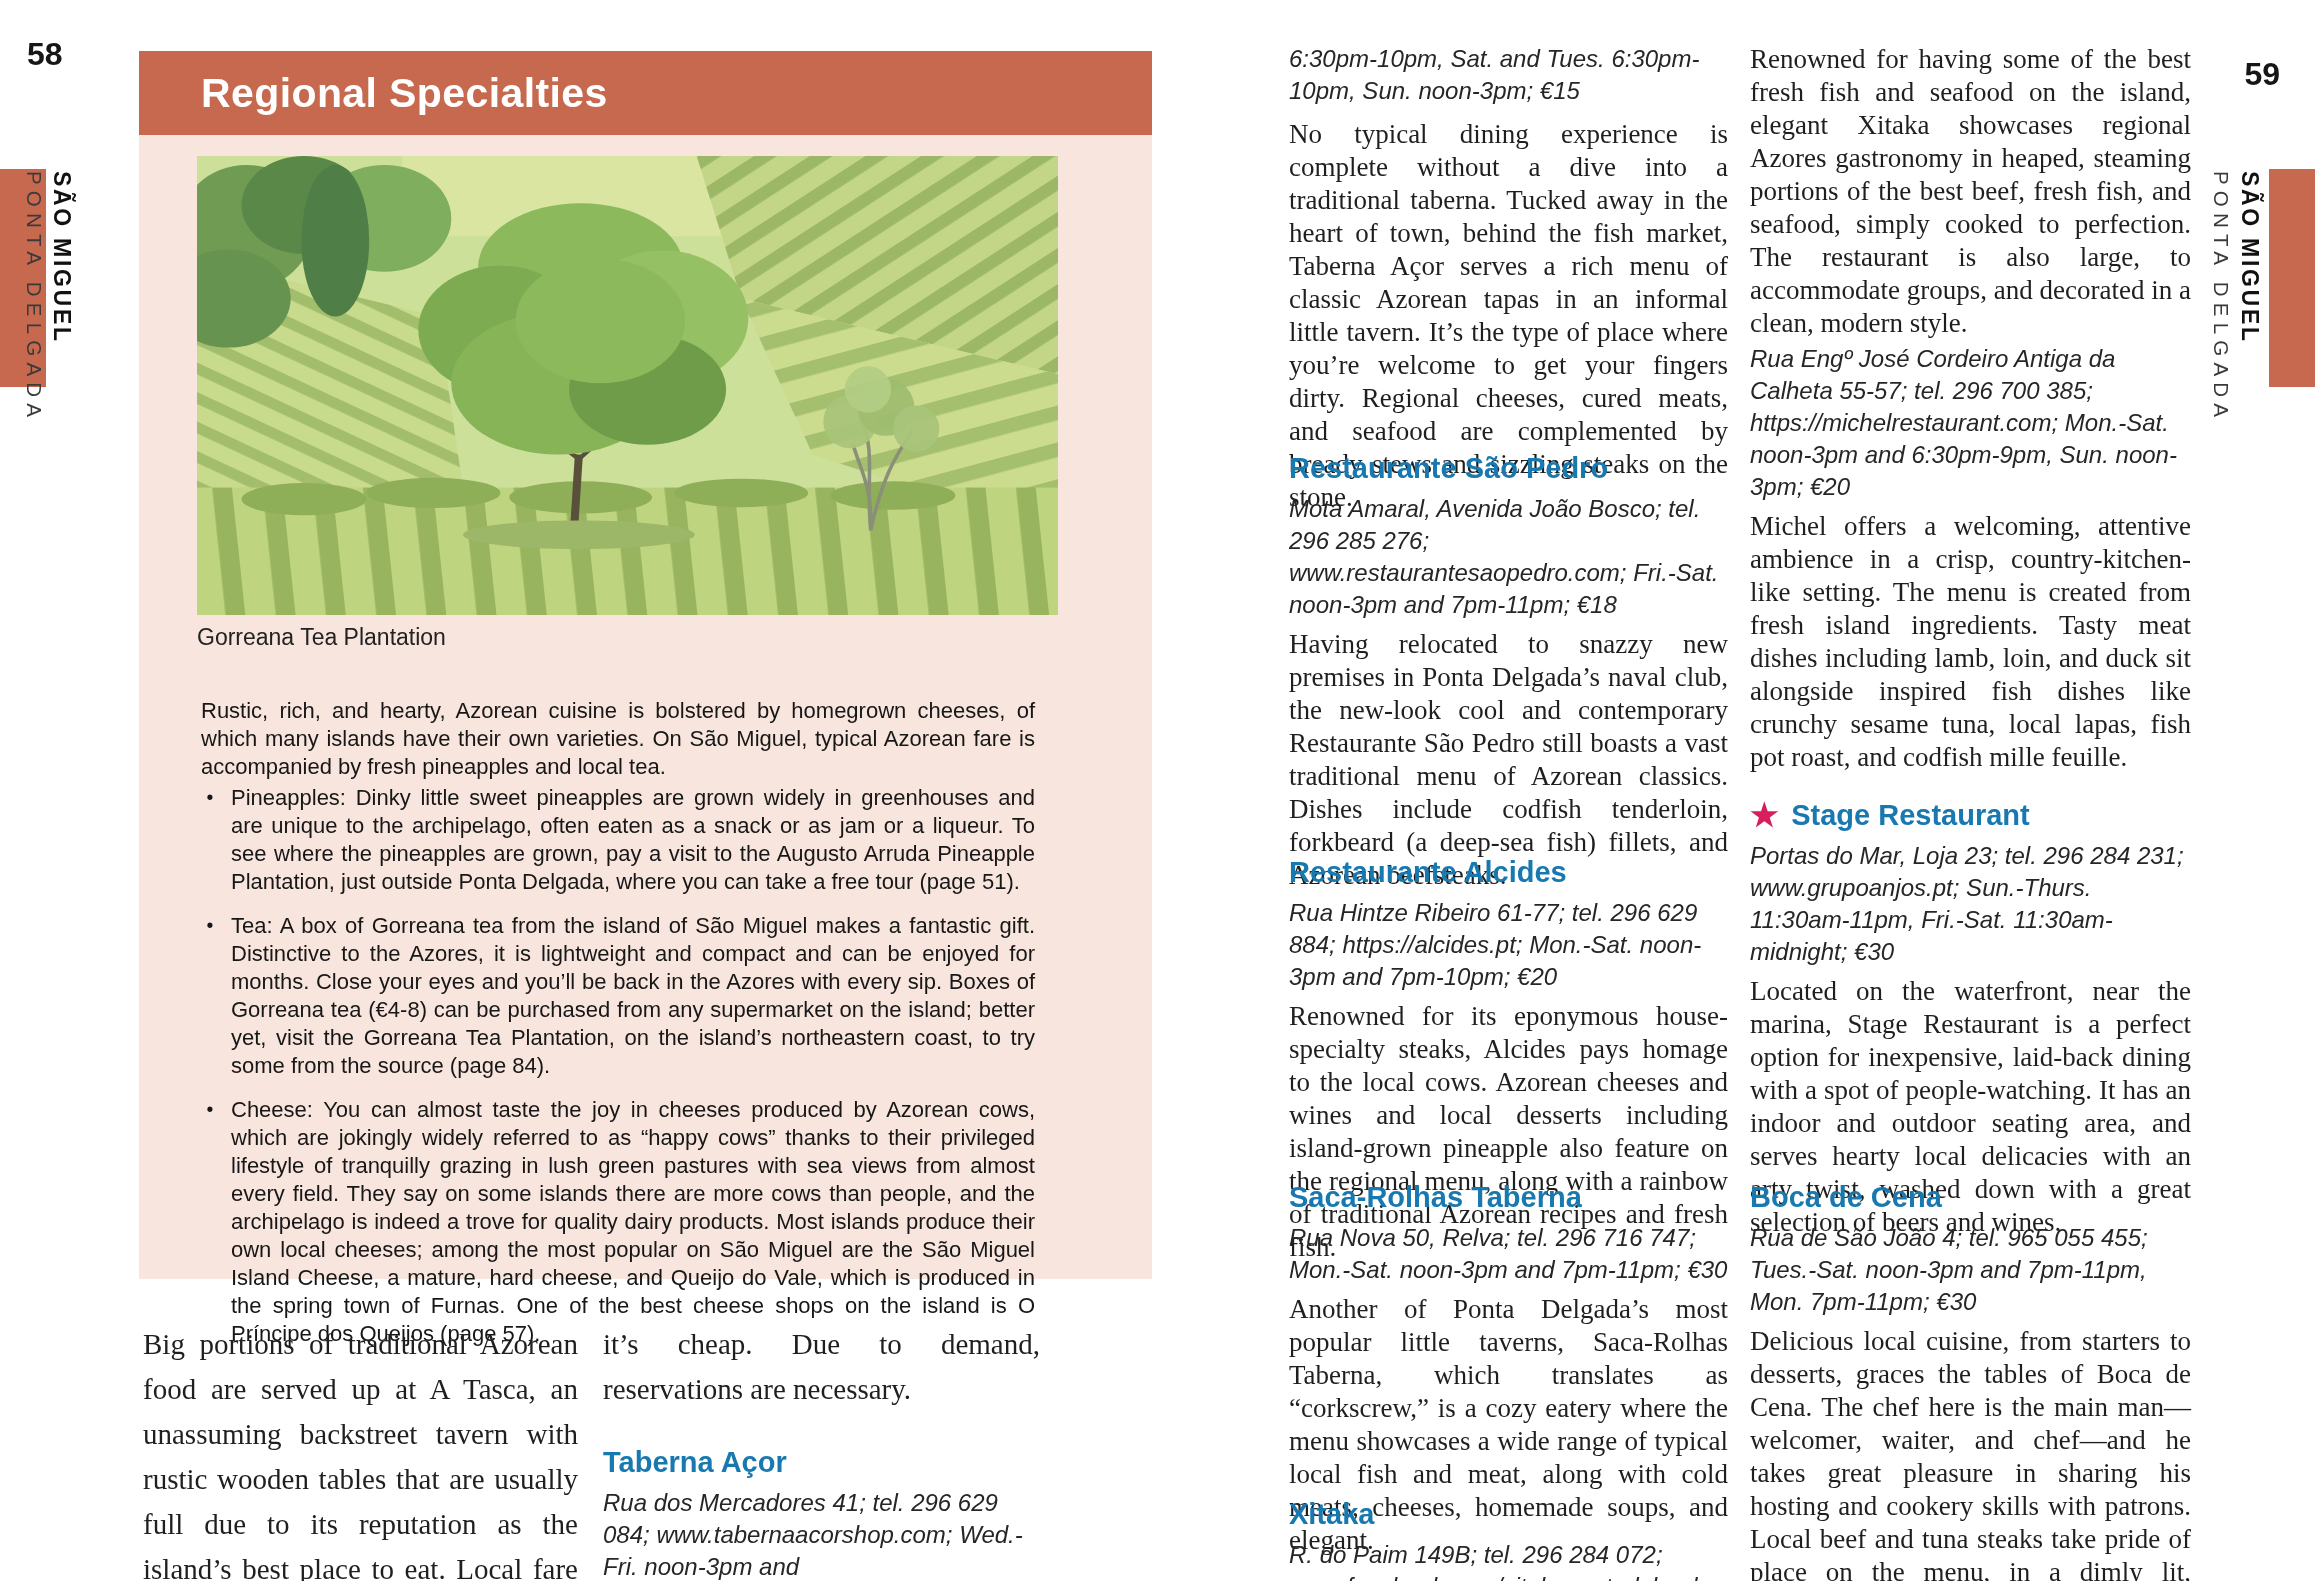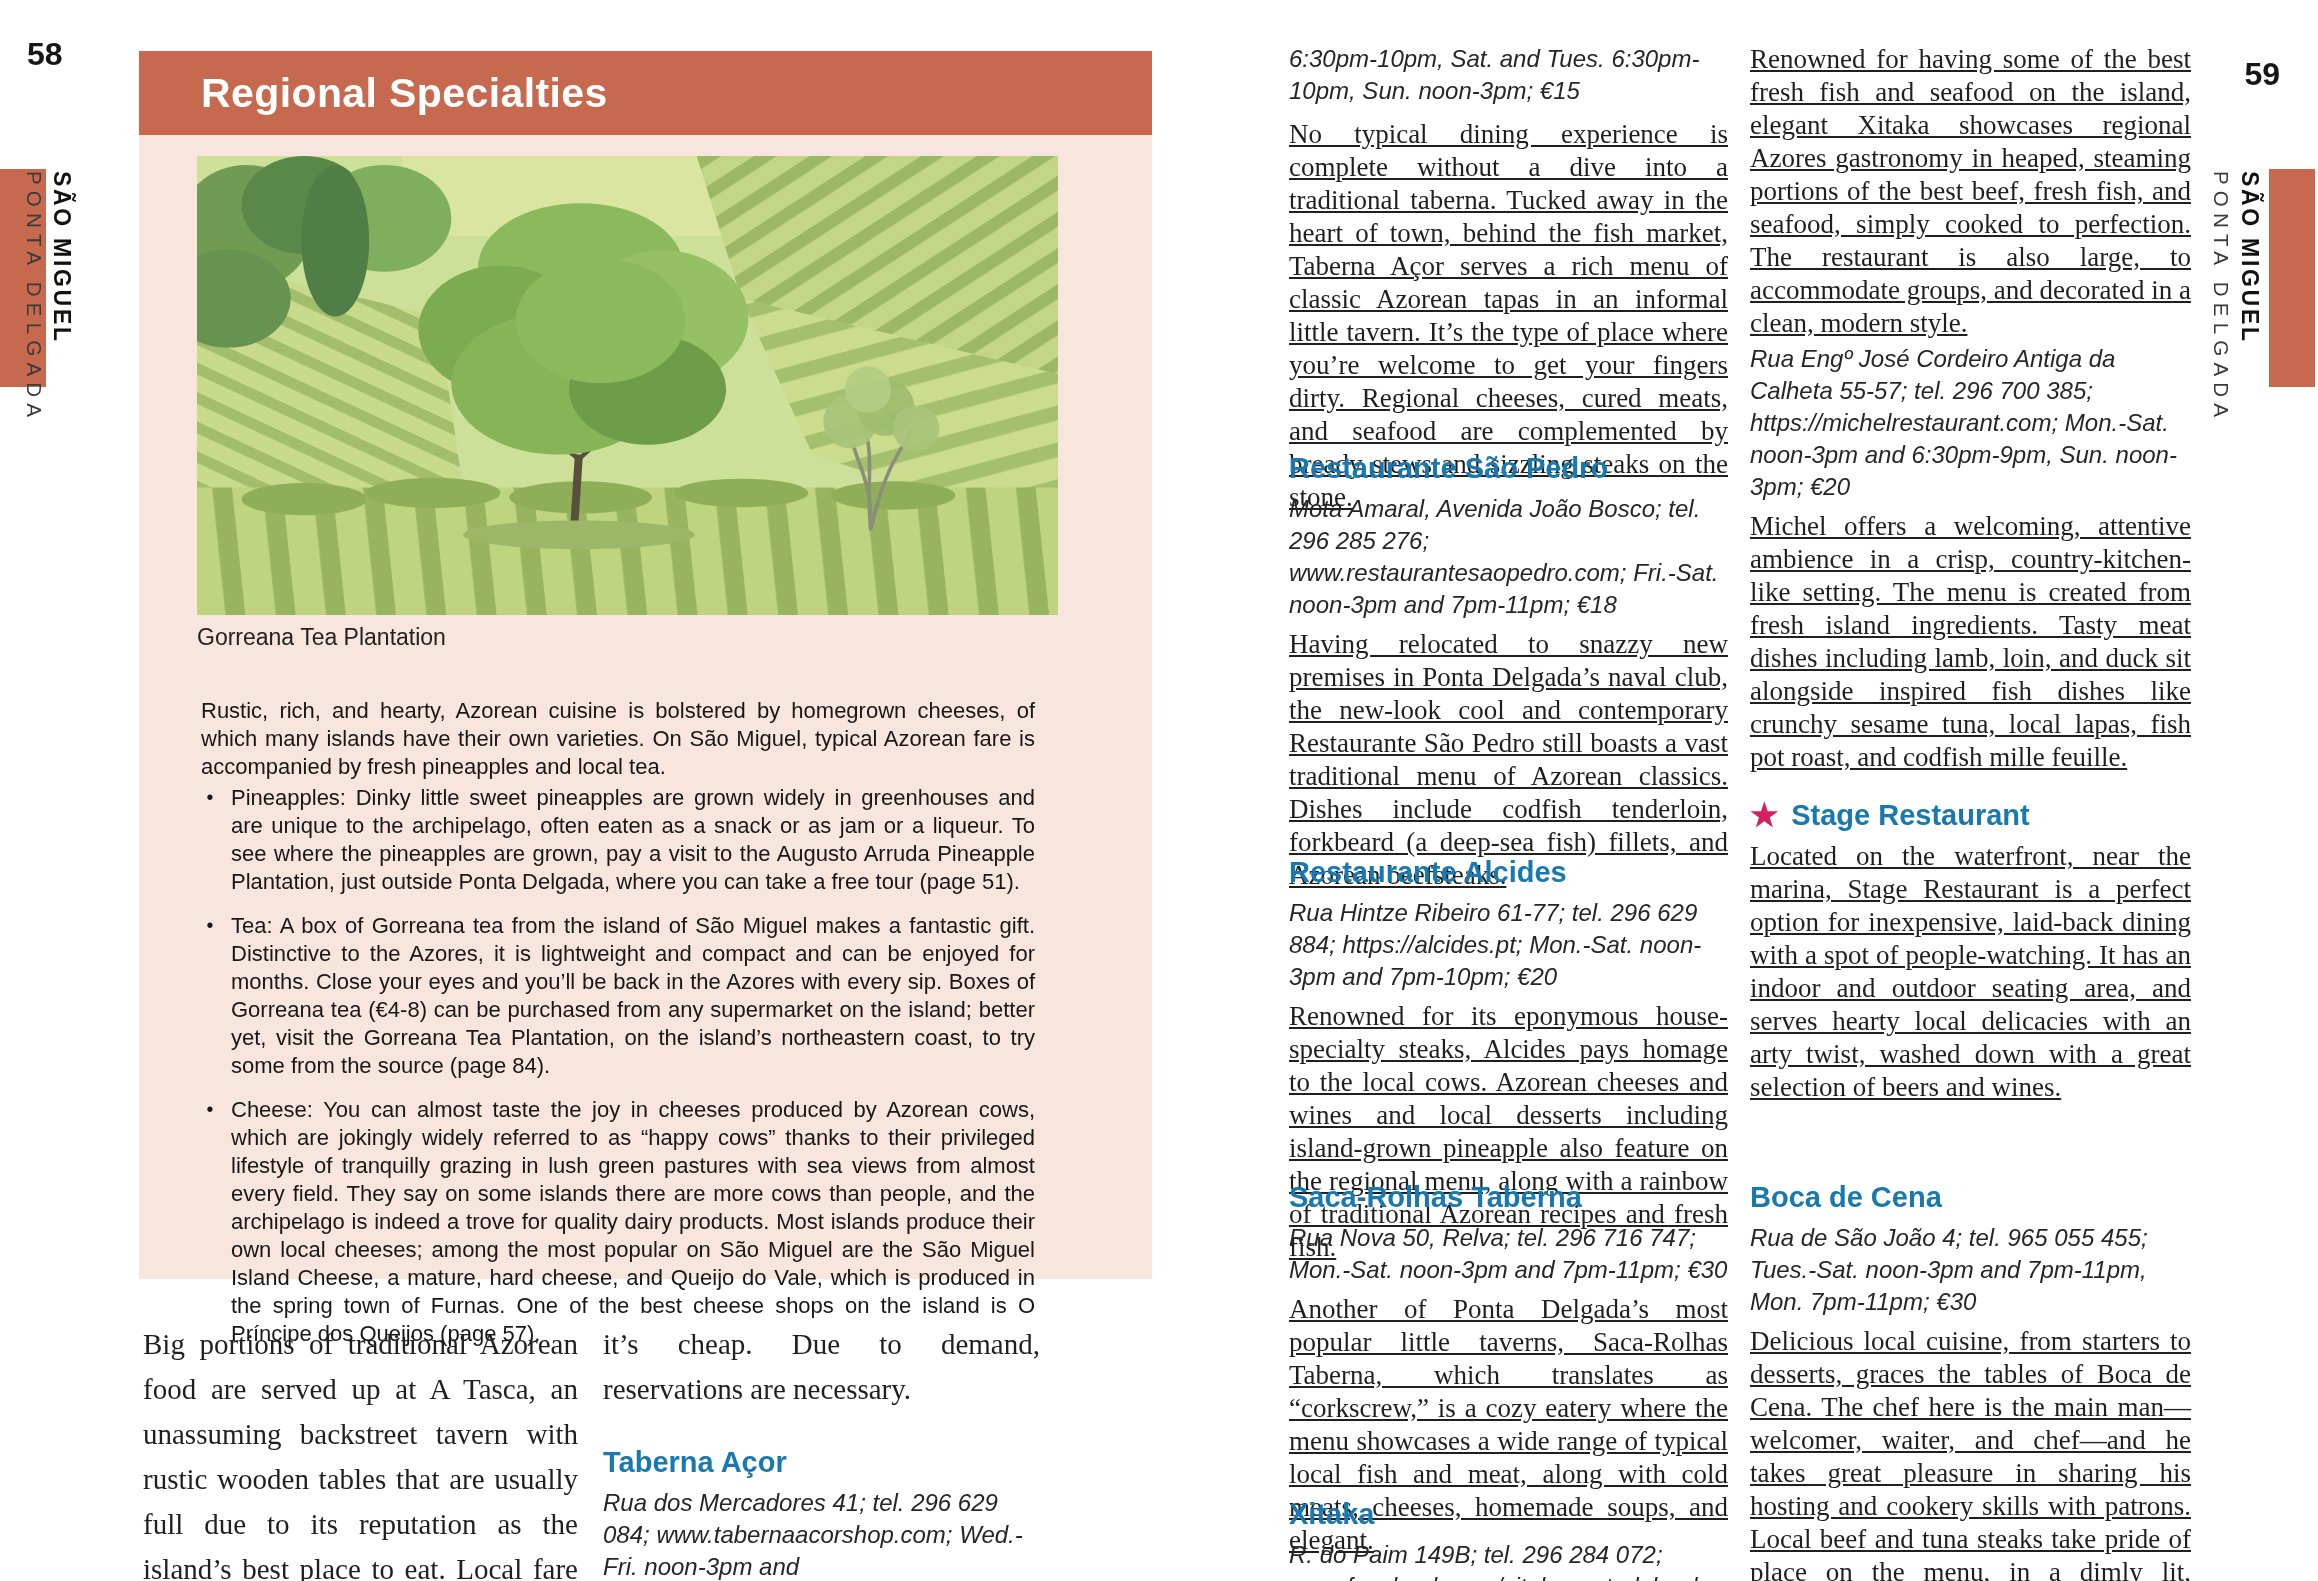--- a/index.html
+++ b/index.html
@@ -43,21 +43,21 @@
   #box-bullets{position:absolute;left:62px;top:733px;width:834px;margin:0;padding:0;list-style:none;}
   .bullet{position:relative;padding-left:30px;margin-bottom:16px;font:400 22px/28px "Liberation Sans",sans-serif;text-align:justify;color:#171717;}
   .bullet .dot{position:absolute;left:5.4px;top:-0.9px;font-size:19.6px;}
   .bottom-col{position:absolute;top:1322px;font:400 29px/45px "Liberation Serif",serif;text-align:justify;color:#1f1f1f;}
   #bottom-col-1{left:143px;width:435px;}
   #bottom-col-2{left:603px;width:437px;}
   #bottom-col-2 .para{margin:0 0 32px 0;}
 
   .entry-heading{font:700 29px/36px "Liberation Sans",sans-serif;color:var(--heading-blue);margin:0 0 7.1px 0;}
   .details{font:italic 400 24px/32px "Liberation Sans",sans-serif;color:#262626;margin:0 0 7.1px 0;text-align:left;}
-  .entry-body{font:400 27px/33px "Liberation Serif",serif;text-align:justify;color:#1f1f1f;margin:0;text-decoration:underline;}
+  .entry-body{font:400 27px/33px "Liberation Serif",serif;text-align:justify;color:#1f1f1f;margin:0;}
 
   .col-block{position:absolute;}
   
   .colA{left:1289px;width:439px;}
   .colB{left:1750px;width:441px;}
 
   #section-international{font:700 37px/41px "Liberation Sans",sans-serif;color:var(--heading-teal);margin:0;}
   .star{color:var(--star-pink);font-size:32px;margin-right:12.5px;position:relative;top:0.9px;}
 </style>
 </head>
@@ -200,20 +200,21 @@
   <p class="entry-body">Renowned for having some of the best fresh fish and seafood on the island, elegant Xitaka showcases regional Azores gastronomy in heaped, steaming portions of the best beef, fresh fish, and seafood, simply cooked to perfection. The restaurant is also large, to accommodate groups, and decorated in a clean, modern style.</p>
 </div>
 
 <div class="col-block colB" style="top:343px;">
   <p class="details">Rua Engº José Cordeiro Antiga da Calheta 55-57; tel. 296 700 385; https://michelrestaurant.com; Mon.-Sat. noon-3pm and 6:30pm-9pm, Sun. noon-3pm; €20</p>
   <p class="entry-body">Michel offers a welcoming, attentive ambience in a crisp, country-kitchen-like setting. The menu is created from fresh island ingredients. Tasty meat dishes including lamb, loin, and duck sit alongside inspired fish dishes like crunchy sesame tuna, local lapas, fish pot roast, and codfish mille feuille.</p>
 </div>
 
 <div class="col-block colB" style="top:796px;">
   <h3 class="entry-heading"><span class="star">★</span><span>Stage Restaurant</span></h3>
+  <p class="details">Portas do Mar, Loja 23; tel. 296 284 231; www.grupoanjos.pt; Sun.-Thurs. 11:30am-11pm, Fri.-Sat. 11:30am-midnight; €30</p>
   <p class="entry-body">Located on the waterfront, near the marina, Stage Restaurant is a perfect option for inexpensive, laid-back dining with a spot of people-watching. It has an indoor and outdoor seating area, and serves hearty local delicacies with an arty twist, washed down with a great selection of beers and wines.</p>
 </div>
 
 <div class="col-block colB" style="top:1179px;">
   <h3 class="entry-heading">Boca de Cena</h3>
   <p class="details">Rua de São João 4; tel. 965 055 455; Tues.-Sat. noon-3pm and 7pm-11pm, Mon. 7pm-11pm; €30</p>
   <p class="entry-body">Delicious local cuisine, from starters to desserts, graces the tables of Boca de Cena. The chef here is the main man—welcomer, waiter, and chef—and he takes great pleasure in sharing his hosting and cookery skills with patrons. Local beef and tuna steaks take pride of place on the menu, in a dimly lit, monochrome club-like setting.</p>
 </div>
 
 

